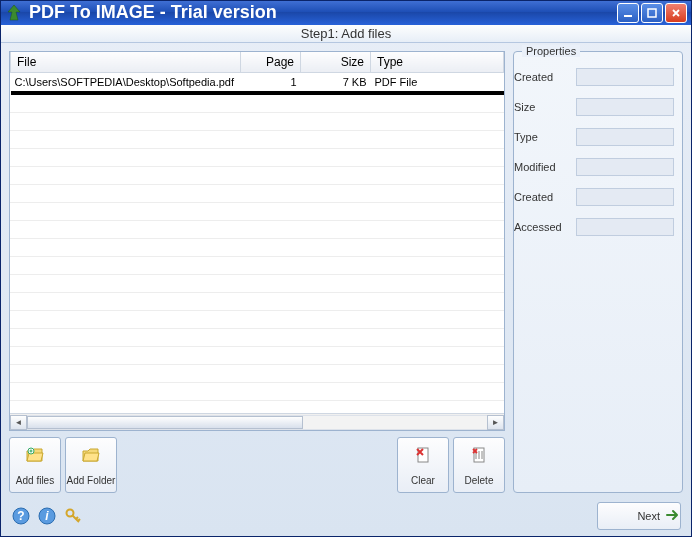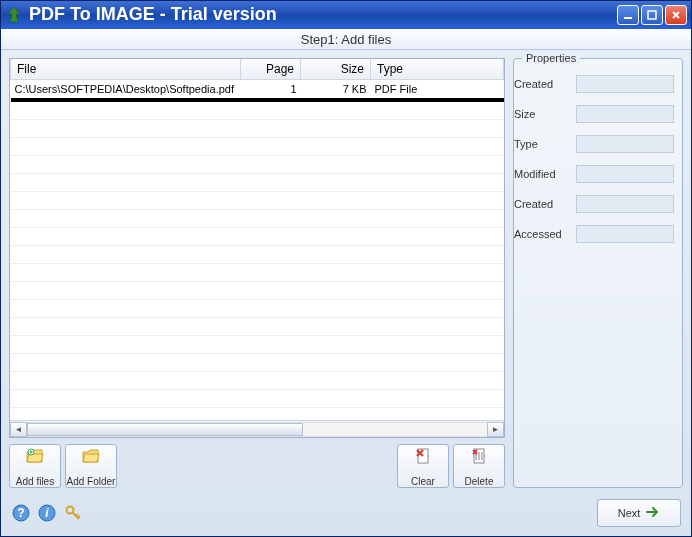--- a/index.html
+++ b/index.html
@@ -135,21 +135,21 @@
   background: linear-gradient(to bottom, #fefefe, #d8e0ec);
   border: 1px solid #b5c0d0;
 }
 .below-table {
   display: flex;
   justify-content: space-between;
   margin-top: 6px;
 }
 .btn-group { display: flex; gap: 4px; }
 .tool-btn {
-  width: 52px; height: 44px;
+  width: 52px; height: 56px;
   background: linear-gradient(to bottom, #fdfdfe, #e9eef6);
   border: 1px solid #9db3cf;
   border-radius: 3px;
   display: flex; flex-direction: column;
   align-items: center; justify-content: center;
   gap: 10px;
   cursor: pointer;
   font-size: 10px;
   color: #333;
 }
@@ -198,21 +198,21 @@
 .foot-icon {
   width: 20px; height: 20px;
   display: flex; align-items: center; justify-content: center;
   cursor: pointer;
 }
 .next-btn {
   width: 84px; height: 28px;
   background: linear-gradient(to bottom, #fdfdfe, #e9eef6);
   border: 1px solid #9db3cf;
   border-radius: 3px;
-  display: flex; align-items: center; justify-content: center;
+  display: flex; align-items: center; justify-content: flex-end;
   gap: 6px;
   cursor: pointer;
   font-size: 11px;
   color: #333;
 }
 </style>
 </head>
 <body>
 
 <div class="window">

